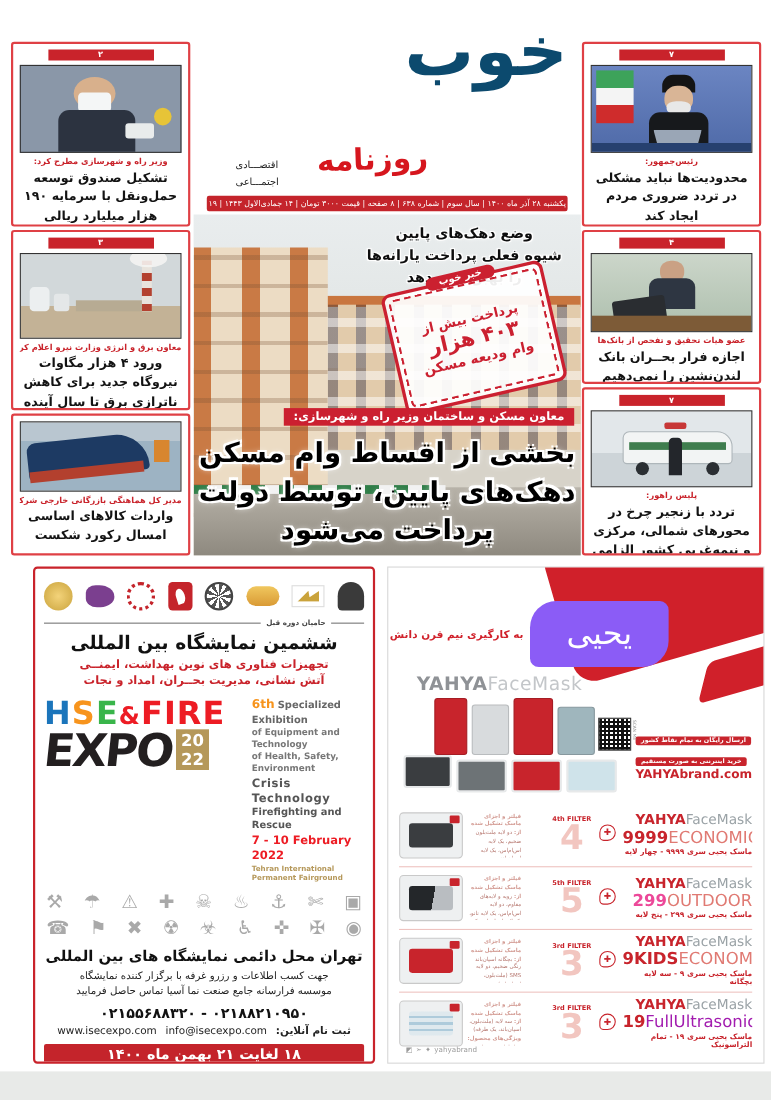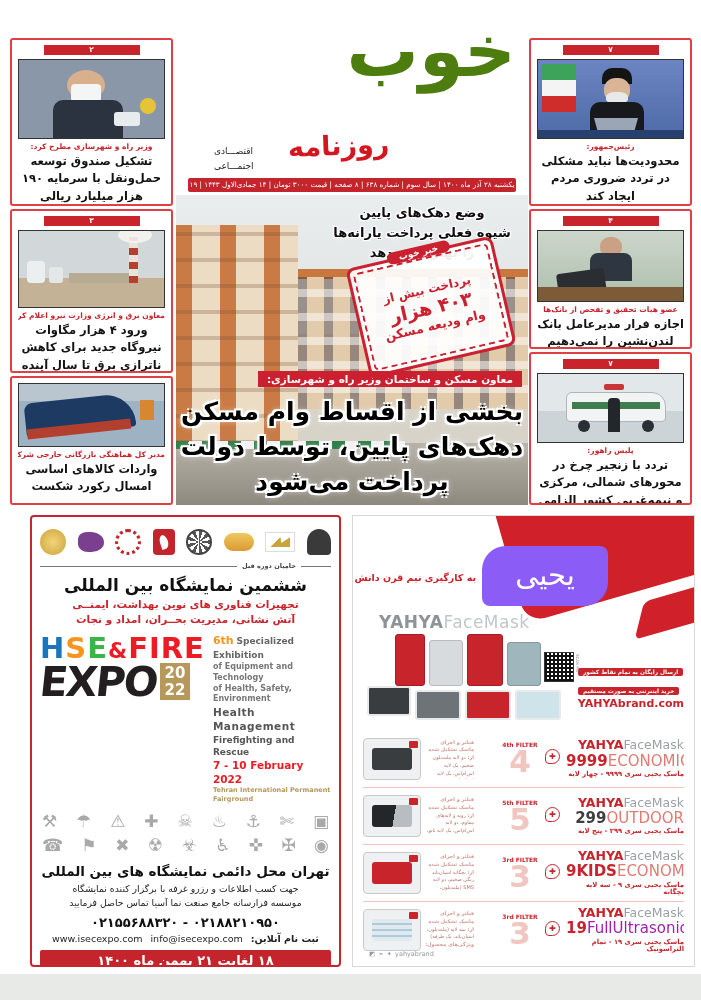--- a/index.html
+++ b/index.html
@@ -7,21 +7,21 @@
 body{background:#fff;font-family:"DejaVu Sans",sans-serif;position:relative;overflow:hidden}
 .abs{position:absolute}
 
 .card{position:absolute;width:163px;background:#fff;border:2px solid #df4045;border-radius:3px;padding:5px 6px;overflow:hidden}
 .pgbar{width:96px;margin:0 auto;background:#c9232b;color:#fff;font-size:7.5px;font-weight:bold;text-align:center;height:10px;line-height:10px}
 .photo{margin:4px auto 3px;border:1px solid #333;position:relative;overflow:hidden;width:100%}
 .kick{color:#c9232b;font-size:7.5px;font-weight:bold;text-align:center;direction:rtl;white-space:nowrap;overflow:hidden}
 .hl{font-size:11.5px;font-weight:bold;color:#131313;text-align:center;direction:rtl;line-height:1.5;margin-top:2px}
 
 .masthead{position:absolute;left:176px;top:30px;width:352px;height:165px;background:#fff}
-.logo-main{position:absolute;right:12px;top:-18px;color:#4d7c0f;font-size:72px;font-weight:bold;line-height:1.1}
+.logo-main{position:absolute;right:12px;top:-18px;color:#0c4a6e;font-size:63px;font-weight:bold;line-height:1.1}
 .logo-sub{position:absolute;left:112px;top:100px;color:#d6161e;font-size:27px;font-weight:bold;transform:rotate(-2deg)}
 .tags{position:absolute;left:38px;top:114px;font-size:9px;font-weight:normal;color:#222;text-align:left;direction:rtl;line-height:1.7}
 .gline{position:absolute;left:4px;right:4px;bottom:22px;border-top:1px solid #9a9a9a;padding-top:2px;text-align:center;font-size:11.5px;letter-spacing:7.5px;color:#4a4a4a}
 .dbar{position:absolute;left:12px;right:12px;bottom:3px;height:14px;background:#c4242b;color:#fff;font-size:7.2px;line-height:14px;text-align:center;direction:rtl;border-radius:2px}
 
 .lead{position:absolute;left:176px;top:195px;width:352px;height:310px;overflow:hidden;background:linear-gradient(#e9edee 0%,#dfe3e2 45%,#d7d3c9 45%)}
 .bldgA{position:absolute;left:0;top:30px;width:122px;height:245px;background:repeating-linear-gradient(0deg,rgba(120,80,50,.28) 0 4px,transparent 4px 26px),repeating-linear-gradient(90deg,#c97a45 0 16px,#ecdcc4 16px 44px)}
 .bldgB{position:absolute;left:122px;top:82px;right:0;height:132px;background:repeating-linear-gradient(0deg,transparent 0 16px,rgba(255,255,255,.5) 16px 24px),repeating-linear-gradient(90deg,rgba(85,60,50,.5) 0 9px,#e2cbab 9px 26px)}
 .bband{position:absolute;left:122px;top:74px;right:0;height:10px;background:#c9763f}
 .road{position:absolute;left:0;bottom:0;width:100%;height:62px;background:linear-gradient(#b7b2a8,#8e897f)}
@@ -33,21 +33,21 @@
 .lkick{position:absolute;right:6px;top:176px;background:#cb2030;color:#fff;font-size:10.5px;font-weight:bold;direction:rtl;padding:2px 9px}
 .lhl{position:absolute;left:0;right:0;bottom:6px;text-align:center;direction:rtl;font-size:25px;font-weight:800;color:#000;line-height:1.4;text-shadow:-2px -2px 0 #fff,2px -2px 0 #fff,-2px 2px 0 #fff,2px 2px 0 #fff,0 0 7px #fff}
 
 .expo{position:absolute;left:30px;top:515px;width:311px;height:452px;border:2px solid #c9232b;border-radius:4px;background:#fff;padding:6px 8px;overflow:hidden}
 .sprow{display:flex;justify-content:space-between;align-items:center;height:34px;margin-top:2px}
 .capline{display:flex;align-items:center;gap:5px;margin-top:3px}
 .capline i{flex:1;border-top:1px solid #777}
 .capline span{font-size:6.5px;color:#444;font-weight:bold;direction:rtl}
 .etitle{text-align:center;direction:rtl;font-size:17px;font-weight:800;color:#111;margin-top:5px}
 .esub{text-align:center;direction:rtl;font-size:10.5px;font-weight:bold;color:#c9232b;line-height:1.4;margin-top:2px}
-.lgrow{display:flex;gap:8px;margin-top:8px;direction:ltr}
+.lgrow{display:flex;gap:24px;margin-top:8px;direction:ltr}
 .lg1{font-size:29px;font-weight:900;letter-spacing:1px;line-height:1}
 .lgE{font-size:41px;font-weight:900;color:#231f20;letter-spacing:-2px;line-height:.95;transform:skewX(-6deg);display:inline-block}
 .ybox{display:inline-flex;flex-direction:column;background:#b5985a;color:#fff;font-weight:900;font-size:15px;line-height:1.1;padding:2px 5px;vertical-align:top;margin-left:3px}
 .etx{width:132px;font-size:8px;color:#777;font-weight:bold;line-height:1.35}
 .icons{display:flex;justify-content:space-between;color:#a9a9a9;font-size:17px;margin-top:7px;padding:0 2px}
 .evenue{text-align:center;direction:rtl;font-size:13.5px;font-weight:800;color:#111;margin-top:8px}
 .einfo{text-align:center;direction:rtl;font-size:9.3px;color:#222;line-height:1.55;margin-top:3px}
 .ephone{text-align:center;direction:ltr;font-size:13px;font-weight:bold;color:#111;letter-spacing:2.5px;margin-top:4px}
 .ereg{display:flex;justify-content:center;gap:8px;direction:rtl;font-size:9.5px;color:#222;margin-top:3px}
 .edbar{margin-top:6px;background:#c4242b;color:#fff;text-align:center;direction:rtl;font-size:13px;font-weight:bold;height:22px;line-height:22px;letter-spacing:2px;border-radius:2px}
@@ -149,21 +149,21 @@
 
 <div class="card" style="left:529px;top:209px;height:140px">
   <div class="pgbar">۴</div>
   <div class="photo" style="height:72px;background:linear-gradient(#ccd6ca,#adbfad)">
     <div class="abs" style="left:62px;top:6px;width:22px;height:20px;background:#caa184;border-radius:45%"></div>
     <div class="abs" style="left:52px;top:22px;width:42px;height:28px;background:#2e3642;border-radius:8px 8px 0 0"></div>
     <div class="abs" style="left:20px;top:40px;width:48px;height:32px;background:#2a2d31;border-radius:3px;transform:rotate(-8deg)"></div>
     <div class="abs" style="left:0;bottom:0;width:100%;height:14px;background:#7d5b37"></div>
   </div>
   <div class="kick">عضو هیات تحقیق و تفحص از بانک‌ها</div>
-  <div class="hl">اجازه فرار مدیرعامل بانک لندن‌نشین را نمی‌دهیم</div>
+  <div class="hl">اجازه فرار بحــران بانک لندن‌نشین را نمی‌دهیم</div>
 </div>
 
 <div class="card" style="left:529px;top:352px;height:153px">
   <div class="pgbar">۷</div>
   <div class="photo" style="height:70px;background:linear-gradient(#e2e7ea 55%,#cdd4d8 55%)">
     <div class="abs" style="left:28px;top:18px;width:100px;height:30px;background:#f2f4f4;border:1px solid #aeb6ba;border-radius:6px 14px 4px 4px"></div>
     <div class="abs" style="left:34px;top:28px;width:88px;height:7px;background:#3f7d4e"></div>
     <div class="abs" style="left:66px;top:10px;width:20px;height:6px;background:#c73737;border-radius:2px"></div>
     <div class="abs" style="left:40px;top:46px;width:12px;height:12px;background:#2b2f33;border-radius:50%"></div>
     <div class="abs" style="left:104px;top:46px;width:12px;height:12px;background:#2b2f33;border-radius:50%"></div>
@@ -236,21 +236,21 @@
         <span class="lgE">EXPO</span><span class="ybox">
             <span>20</span>
             <span>22</span>
           </span>
       </div>
     </div>
     <div class="etx">
       <div><span style="color:#f7941d;font-size:11px">6th</span> <span style="font-size:9px;color:#666">Specialized Exhibition</span></div>
       <div>of Equipment and Technology</div>
       <div>of Health, Safety, Environment</div>
-      <div style="font-size:10.5px;color:#555;letter-spacing:.5px">Health Management</div>
+      <div style="font-size:10.5px;color:#555;letter-spacing:.5px">Crisis Technology</div>
       <div style="font-size:9px;color:#555">Firefighting and Rescue</div>
       <div style="color:#ed1c24;font-size:10.5px">7 - 10 February 2022</div>
       <div style="font-size:6.5px;color:#b5985a">Tehran International Permanent Fairground</div>
     </div>
   </div>
 
   <div class="icons">
     <span>⚒</span>
     <span>☂</span>
     <span>⚠</span>
@@ -333,21 +333,21 @@
       </div>
       <div class="pack">
           <div class="mk" style="background:#3a3d40"></div>
           <div class="tg"></div>
         </div>
     </div>
 
     <div class="prow">
       <div class="pb">
         <div class="l1"><span style="color:#c8242c;font-weight:800">YAHYA</span><span style="color:#9aa2a6">FaceMask</span></div>
-        <div class="l2"><span style="color:#404040;font-weight:800">299</span><span style="color:#e07a73">OUTDOOR</span></div>
+        <div class="l2"><span style="color:#ec4899;font-weight:800">299</span><span style="color:#e07a73">OUTDOOR</span></div>
         <div class="pfa">ماسک یحیی سری ۲۹۹ - پنج لایه</div>
       </div>
       <div class="badge">
         <div class="fl">5th FILTER</div>
         <div class="nm">5</div>
         <div class="sh">✚</div>
       </div>
       <div class="pdesc">
         <div><b>فیلتر و اجزای ماسک تشکیل شده از:</b> <span>رویه و لایه‌های مقاوم، دو لایه اس‌ام‌اس، یک لایه نانو، یک لایه اسپان‌باند، یک لایه ملت‌بلون</span></div>
 

